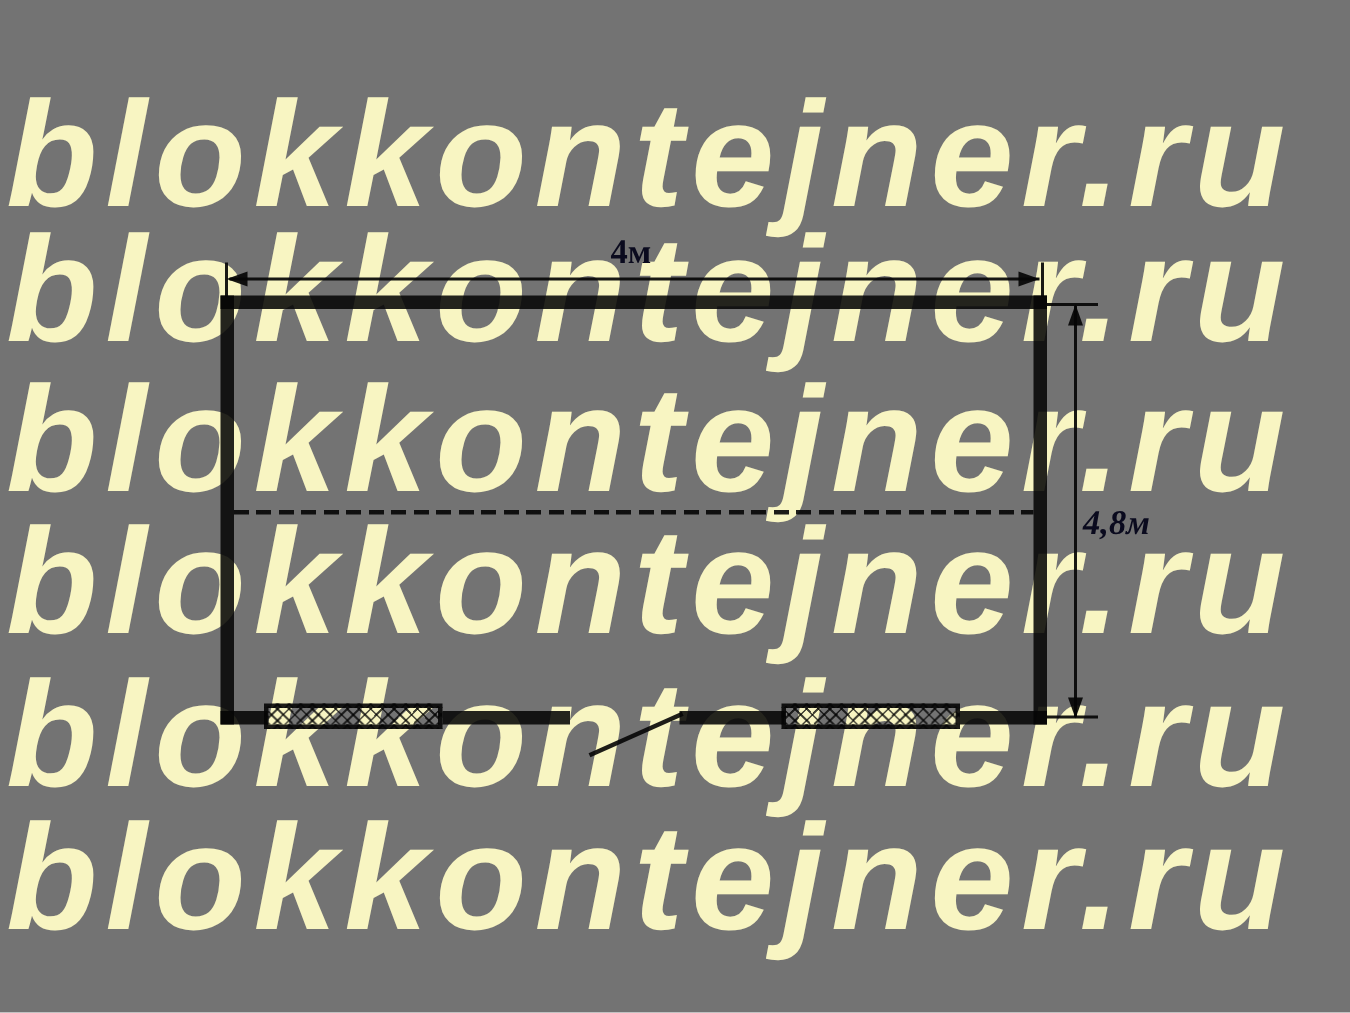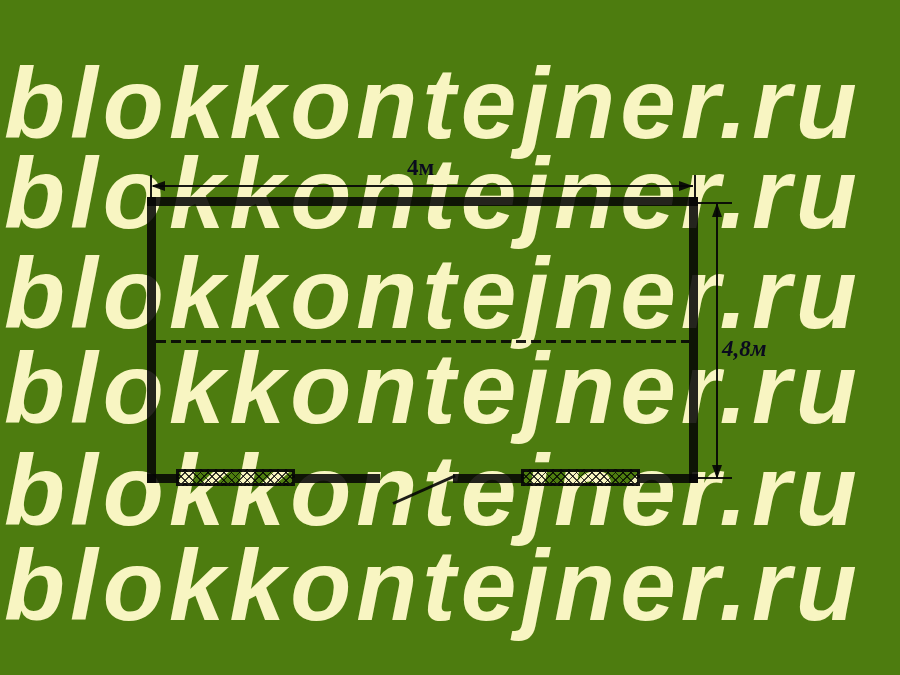--- a/index.html
+++ b/index.html
@@ -1,19 +1,19 @@
 <!DOCTYPE html>
 <html><head>
 <meta charset="utf-8">
 <style>
   html,body{margin:0;padding:0;background:#ffffff;}
   .stage{
     position:relative;
     width:900px;height:675px;
-    background:#4d7c0f;
+    background:#737373;
     overflow:hidden;
     font-family:"Liberation Sans", sans-serif;
   }
   
   .wm-row{
     position:absolute;
     left:4px;
     z-index:1;
     font-family:"Liberation Sans", sans-serif;
     font-weight:bold;

